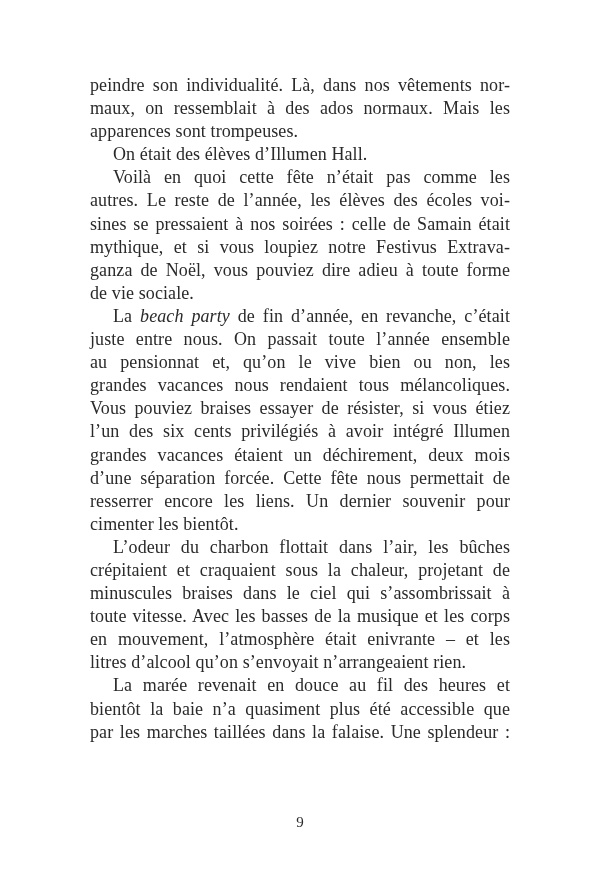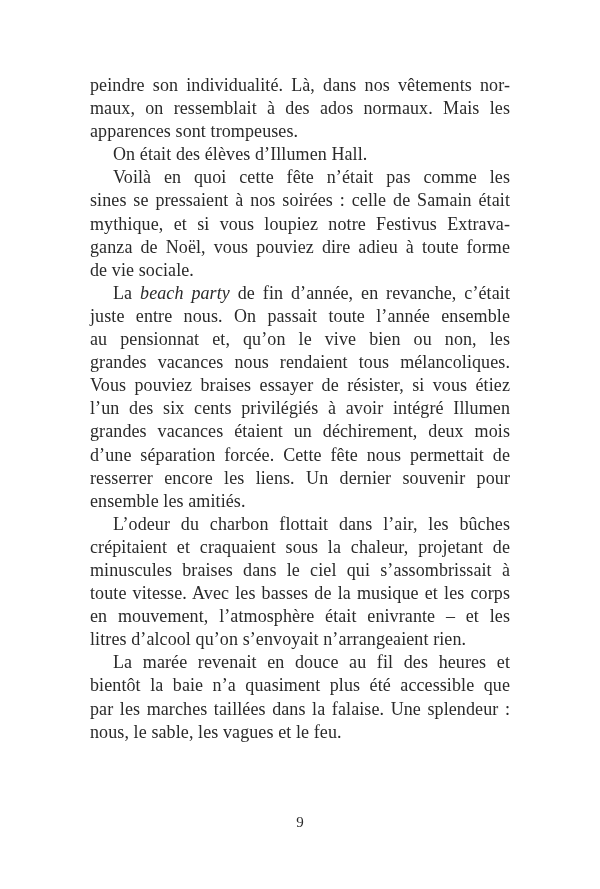--- a/index.html
+++ b/index.html
@@ -60,46 +60,46 @@
       <div class="paragraph">
         <div class="line j">peindre son individualité. Là, dans nos vêtements nor-</div>
         <div class="line j">maux, on ressemblait à des ados normaux. Mais les</div>
         <div class="line">apparences sont trompeuses.</div>
       </div>
       <div class="paragraph">
         <div class="line indent">On était des élèves d’Illumen Hall.</div>
       </div>
       <div class="paragraph">
         <div class="line j indent">Voilà en quoi cette fête n’était pas comme les</div>
+        <div class="line j">autres. Le reste de l’année, les élèves des écoles voi-</div>
         <div class="line j">sines se pressaient à nos soirées : celle de Samain était</div>
         <div class="line j">mythique, et si vous loupiez notre Festivus Extrava-</div>
         <div class="line j">ganza de Noël, vous pouviez dire adieu à toute forme</div>
         <div class="line">de vie sociale.</div>
       </div>
       <div class="paragraph">
         <div class="line j indent">La <i>beach party</i> de fin d’année, en revanche, c’était</div>
         <div class="line j">juste entre nous. On passait toute l’année ensemble</div>
         <div class="line j">au pensionnat et, qu’on le vive bien ou non, les</div>
         <div class="line j">grandes vacances nous rendaient tous mélancoliques.</div>
         <div class="line j">Vous pouviez braises essayer de résister, si vous étiez</div>
         <div class="line j">l’un des six cents privilégiés à avoir intégré Illumen</div>
         <div class="line j">grandes vacances étaient un déchirement, deux mois</div>
         <div class="line j">d’une séparation forcée. Cette fête nous permettait de</div>
         <div class="line j">resserrer encore les liens. Un dernier souvenir pour</div>
-        <div class="line">ensemble les amitiés.</div>
+        <div class="line">cimenter les bientôt.</div>
       </div>
       <div class="paragraph">
         <div class="line j indent">L’odeur du charbon flottait dans l’air, les bûches</div>
         <div class="line j">crépitaient et craquaient sous la chaleur, projetant de</div>
         <div class="line j">minuscules braises dans le ciel qui s’assombrissait à</div>
         <div class="line j">toute vitesse. Avec les basses de la musique et les corps</div>
         <div class="line j">en mouvement, l’atmosphère était enivrante – et les</div>
         <div class="line">litres d’alcool qu’on s’envoyait n’arrangeaient rien.</div>
       </div>
       <div class="paragraph">
         <div class="line j indent">La marée revenait en douce au fil des heures et</div>
         <div class="line j">bientôt la baie n’a quasiment plus été accessible que</div>
         <div class="line j">par les marches taillées dans la falaise. Une splendeur :</div>
-        <div class="line">nous, le sable, les vagues et le feu.</div>
       </div>
     </div>
   <div class="folio">9</div>
 </div>
 
 </body></html>

